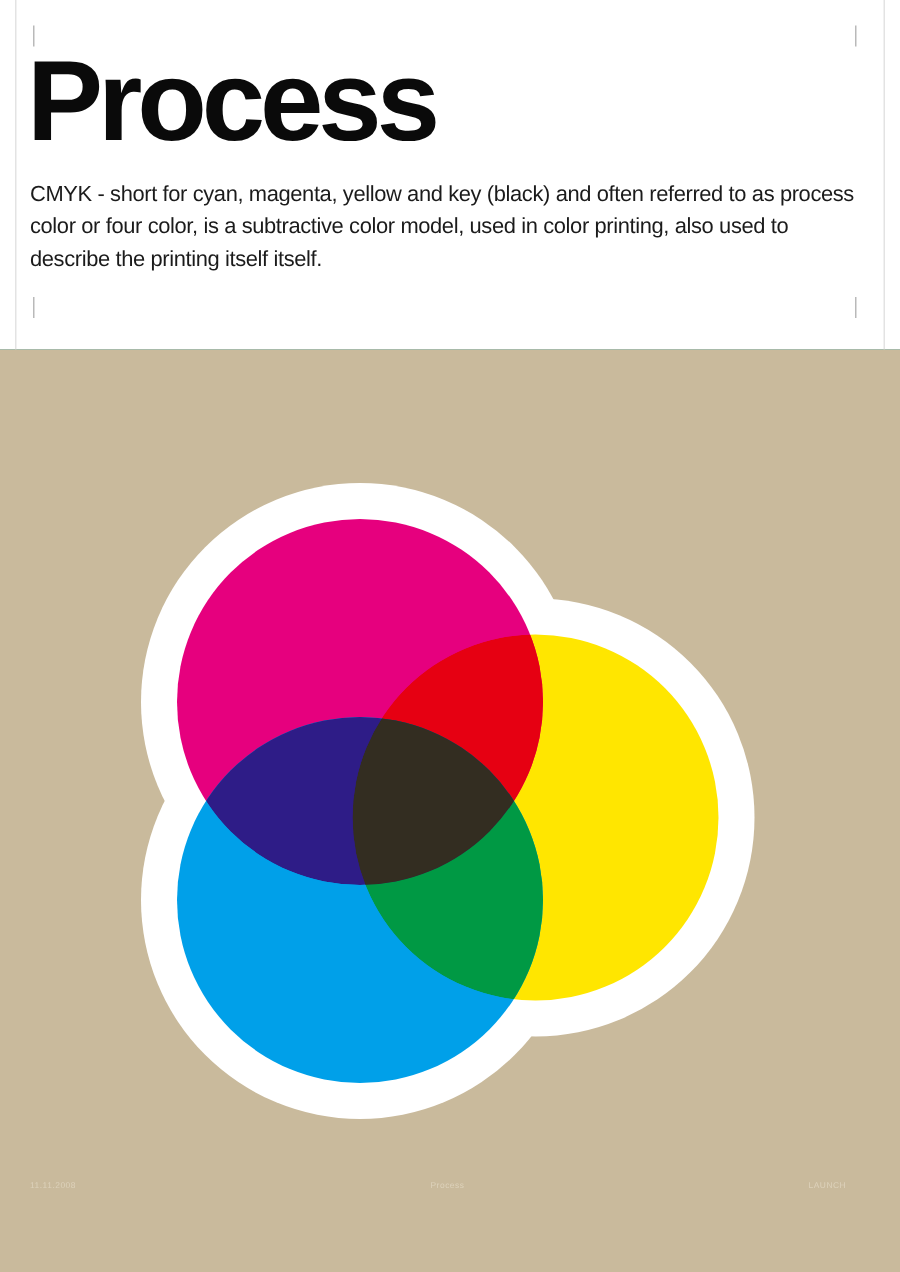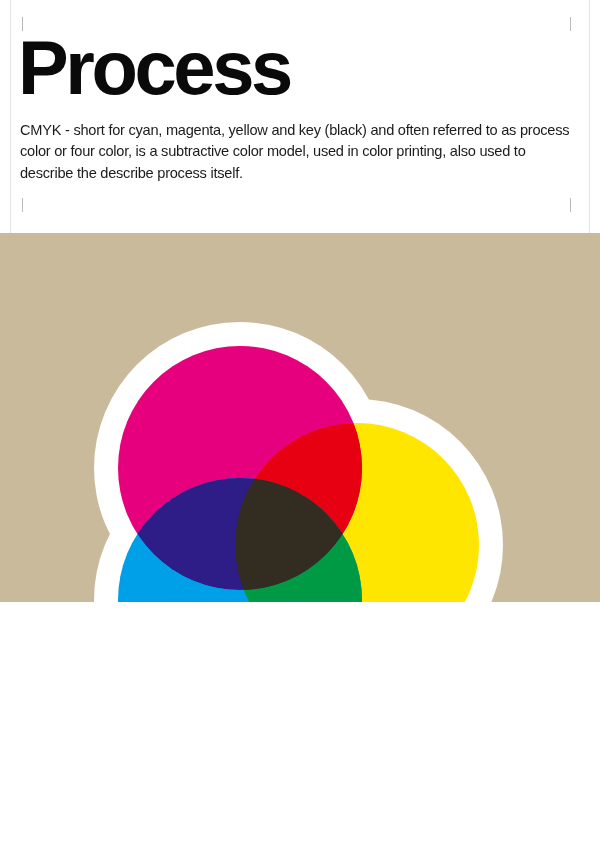--- a/index.html
+++ b/index.html
@@ -11,21 +11,21 @@
     width: 600px;
     height: 848px;
     overflow: hidden;
     font-family: "Liberation Sans", sans-serif;
     -webkit-font-smoothing: antialiased;
   }
 
   #poster {
     position: relative;
     width: 600px;
-    height: 602px;
+    height: 848px;
     background: #0f766e;
     overflow: hidden;
   }
 
   
   #header {
     position: absolute;
     left: 0;
     top: 0;
     width: 600px;
@@ -136,21 +136,21 @@
     <div class="frame-rule v-left"></div>
     <div class="frame-rule v-right"></div>
 
     <div class="crop-mark tl"></div>
     <div class="crop-mark tr"></div>
     <div class="crop-mark bl"></div>
     <div class="crop-mark br"></div>
 
     <h1 id="title">Process</h1>
 
-    <p id="description">CMYK - short for cyan, magenta, yellow and key (black) and often referred to as process color or four color, is a subtractive color model, used in color printing, also used to describe the describe process itself.</p>
+    <p id="description">CMYK - short for cyan, magenta, yellow and key (black) and often referred to as process color or four color, is a subtractive color model, used in color printing, also used to describe the printing itself itself.</p>
   </div>
 
   <div id="field">
 
     <div id="venn-wrap">
       <svg id="venn-svg" viewBox="0 0 600 615" xmlns="http://www.w3.org/2000/svg">
 
         <defs>
 
           <clipPath id="clip-cyan">

